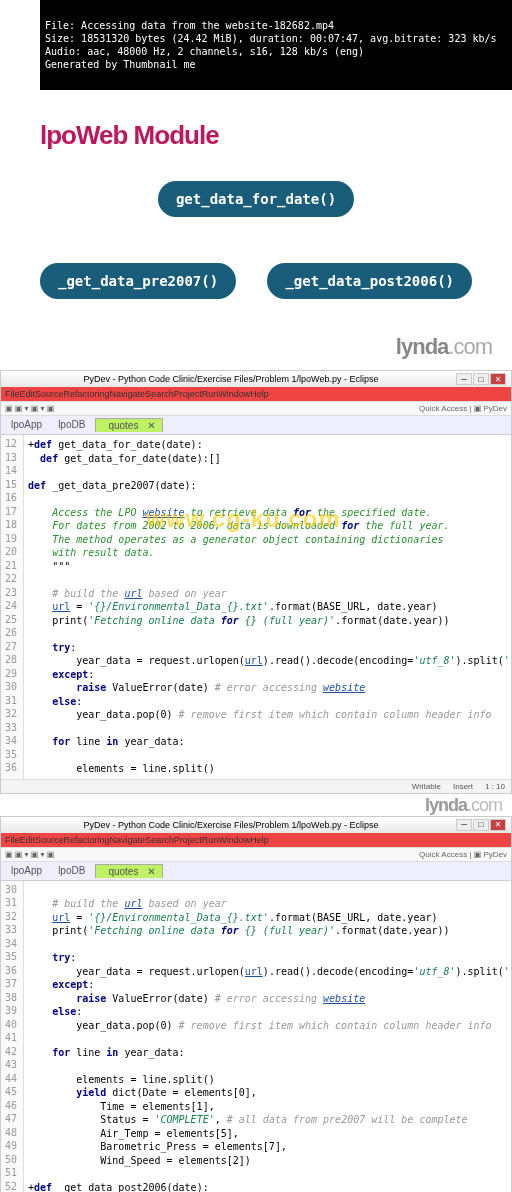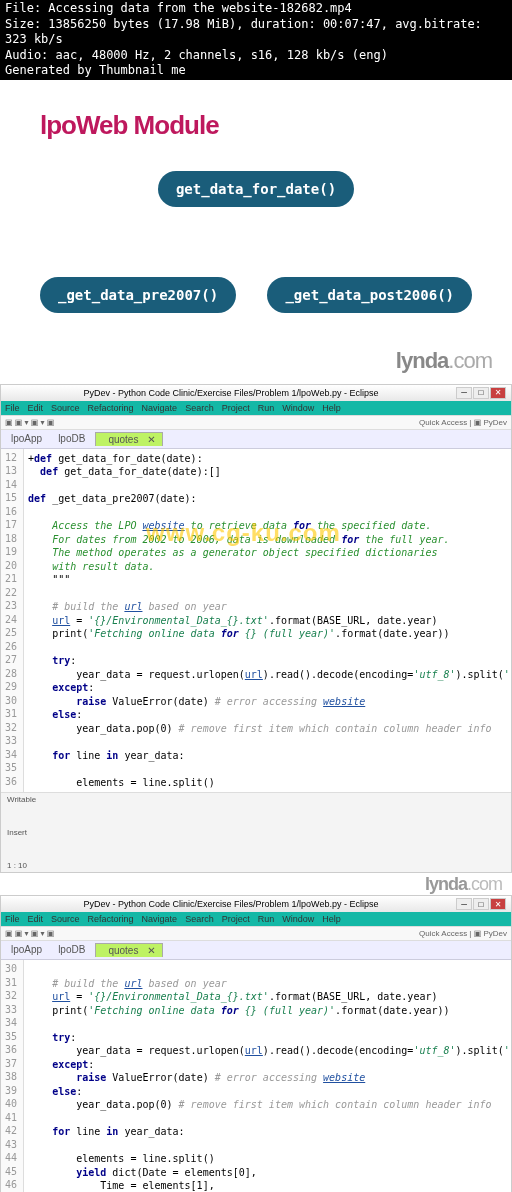--- a/index.html
+++ b/index.html
@@ -1,59 +1,59 @@
 <!DOCTYPE html>
 <html><head>
 <meta charset="utf-8">
 <style>
 * { margin: 0; padding: 0; box-sizing: border-box; }
 body { width: 512px; background: #fff; font-family: Arial, sans-serif; font-size: 10px; }
 
-.meta-header { background: #000; color: #fff; padding: 1px 5px; font-size: 12px; line-height: 1.3; font-family: monospace; }
+.meta-header { background: #000; color: #fff; padding: 19px 5px; font-size: 10px; line-height: 1.3; font-family: monospace; margin-left: 40px; }
 
 .slide { background: #fff; padding: 30px 40px 20px; }
 .slide-title { font-size: 26px; font-weight: bold; color: #be185d; margin-bottom: 30px; letter-spacing: -1px; }
 .slide-buttons { display: flex; flex-direction: column; align-items: center; }
 .slide-btn { background: #1a5d7a; color: #fff; padding: 10px 18px; border-radius: 18px; font-size: 14px; font-weight: bold; font-family: monospace; margin-bottom: 10px; }
-.slide-row { display: flex; justify-content: space-between; width: 100%; margin-top: 60px; }
+.slide-row { display: flex; justify-content: space-between; width: 100%; margin-top: 36px; }
 .brand { text-align: right; color: #aaa; font-size: 22px; padding: 5px 20px 10px 0; letter-spacing: -1px; }
 .brand b { color: #888; font-weight: 600; }
 
 .eclipse { border: 1px solid #ccc; margin-bottom: 1px; }
 .eclipse-title { background: linear-gradient(#fff,#e8e8e8); font-size: 9px; padding: 2px 5px; text-align: center; display: flex; justify-content: space-between; align-items: center; }
 .winctl { display: flex; gap: 1px; }
 .winctl span { width: 16px; height: 12px; display: inline-flex; align-items: center; justify-content: center; font-size: 8px; background: #eee; border: 1px solid #ccc; }
 .winctl span.close { background: #c84040; color: #fff; }
-.eclipse-menu { background: #14b8a6; font-size: 9px; padding: 2px 4px; display: flex; gap: 8px; border-bottom: 1px solid #ddd; }
+.eclipse-menu { background: #ef4444; font-size: 9px; padding: 2px 4px; display: flex; border-bottom: 1px solid #ddd; }
 .eclipse-menu span { color: #333; }
 .eclipse-toolbar { background: #f8f8f8; border-bottom: 1px solid #ddd; padding: 2px 4px; display: flex; justify-content: space-between; font-size: 8px; color: #666; }
 .eclipse-tabs { background: #eef; border-bottom: 1px solid #ccd; padding: 2px 4px; font-size: 10px; display: flex; gap: 4px; color: #555; }
 .eclipse-tabs span { padding: 1px 6px; }
 .eclipse-tabs .active { background: #bef264; border: 1px solid #aaa; border-bottom: none; }
 
 .code { background: #fff; font-family: Consolas, monospace; font-size: 10px; line-height: 1.35; display: flex; }
 .gutter { color: #999; text-align: right; padding: 2px 6px 2px 4px; background: #fafafa; border-right: 1px solid #ddd; white-space: pre; user-select: none; }
 .lines { padding: 3px 4px; white-space: pre; position: relative; overflow: hidden; }
 .kw { color: #000088; font-weight: bold; }
 .str { color: #1a8050; font-style: italic; }
 .cmt { color: #999; font-style: italic; }
 .doc { color: #2a9030; font-style: italic; }
 .url { color: #2050a0; text-decoration: underline; }
 
 .watermark { position: absolute; top: 68px; left: 122px; color: rgba(255,200,0,0.6); font-family: Arial; font-size: 24px; font-weight: bold; letter-spacing: 1px; pointer-events: none; }
-.statusbar { background: #f4f4f4; border-top: 1px solid #ddd; font-size: 8px; padding: 2px 6px; display: flex; justify-content: flex-end; gap: 24px; color: #555; flex-direction: column; }
+.statusbar { background: #f4f4f4; border-top: 1px solid #ddd; font-size: 8px; padding: 2px 6px; display: flex; justify-content: flex-end; gap: 12px; color: #555; }
 .small-brand { text-align: right; color: #bbb; font-size: 18px; padding-right: 10px; letter-spacing: -1px; }
 .small-brand b { color: #999; }
 </style>
 </head>
 <body>
 
 <div class="meta-header">
   <div>File: Accessing data from the website-182682.mp4</div>
-  <div>Size: 13856250 bytes (17.98 MiB), duration: 00:07:47, avg.bitrate: 323 kb/s</div>
+  <div>Size: 18531320 bytes (24.42 MiB), duration: 00:07:47, avg.bitrate: 323 kb/s</div>
   <div>Audio: aac, 48000 Hz, 2 channels, s16, 128 kb/s (eng)</div>
   <div>Generated by Thumbnail me</div>
 </div>
 
 <div class="slide">
   <div class="slide-title">lpoWeb Module</div>
   <div class="slide-buttons">
     <div class="slide-btn">get_data_for_date()</div>
     <div class="slide-row">
       <div class="slide-btn">_get_data_pre2007()</div>
@@ -121,21 +121,21 @@
 35
 36
 </div>
     <div class="lines" id="lns1">+<span class="kw">def</span> get_data_for_date(date):
   <span class="kw">def</span> get_data_for_date(date):[]
 
 <span class="kw">def</span> _get_data_pre2007(date):
 
 <span class="doc">    Access the LPO <span class="url">website</span> to retrieve data <span class="kw">for</span> the specified date.</span>
 <span class="doc">    For dates from 2002 to 2006, data is downloaded <span class="kw">for</span> the full year.</span>
-<span class="doc">    The method operates as a generator object specified dictionaries</span>
+<span class="doc">    The method operates as a generator object containing dictionaries</span>
 <span class="doc">    with result data.</span>
     """
 
     <span class="cmt"># build the <span class="url">url</span> based on year</span>
     <span class="url">url</span> = <span class="str">'{}/Environmental_Data_{}.txt'</span>.format(BASE_URL, date.year)
     print(<span class="str">'Fetching online data <span class="kw">for</span> {} (full year)'</span>.format(date.year))
 
     <span class="kw">try</span>:
         year_data = request.urlopen(<span class="url">url</span>).read().decode(encoding=<span class="str">'utf_8'</span>).split(<span class="str">'\n'</span>)
     <span class="kw">except</span>:

